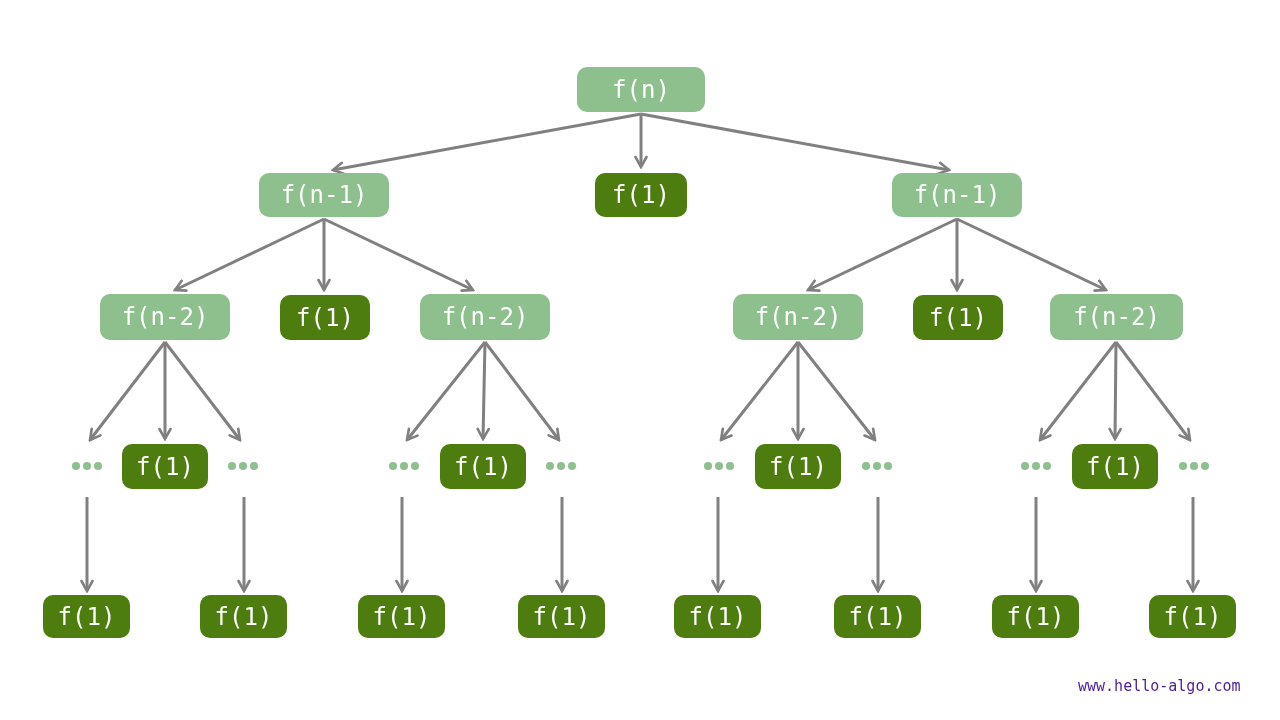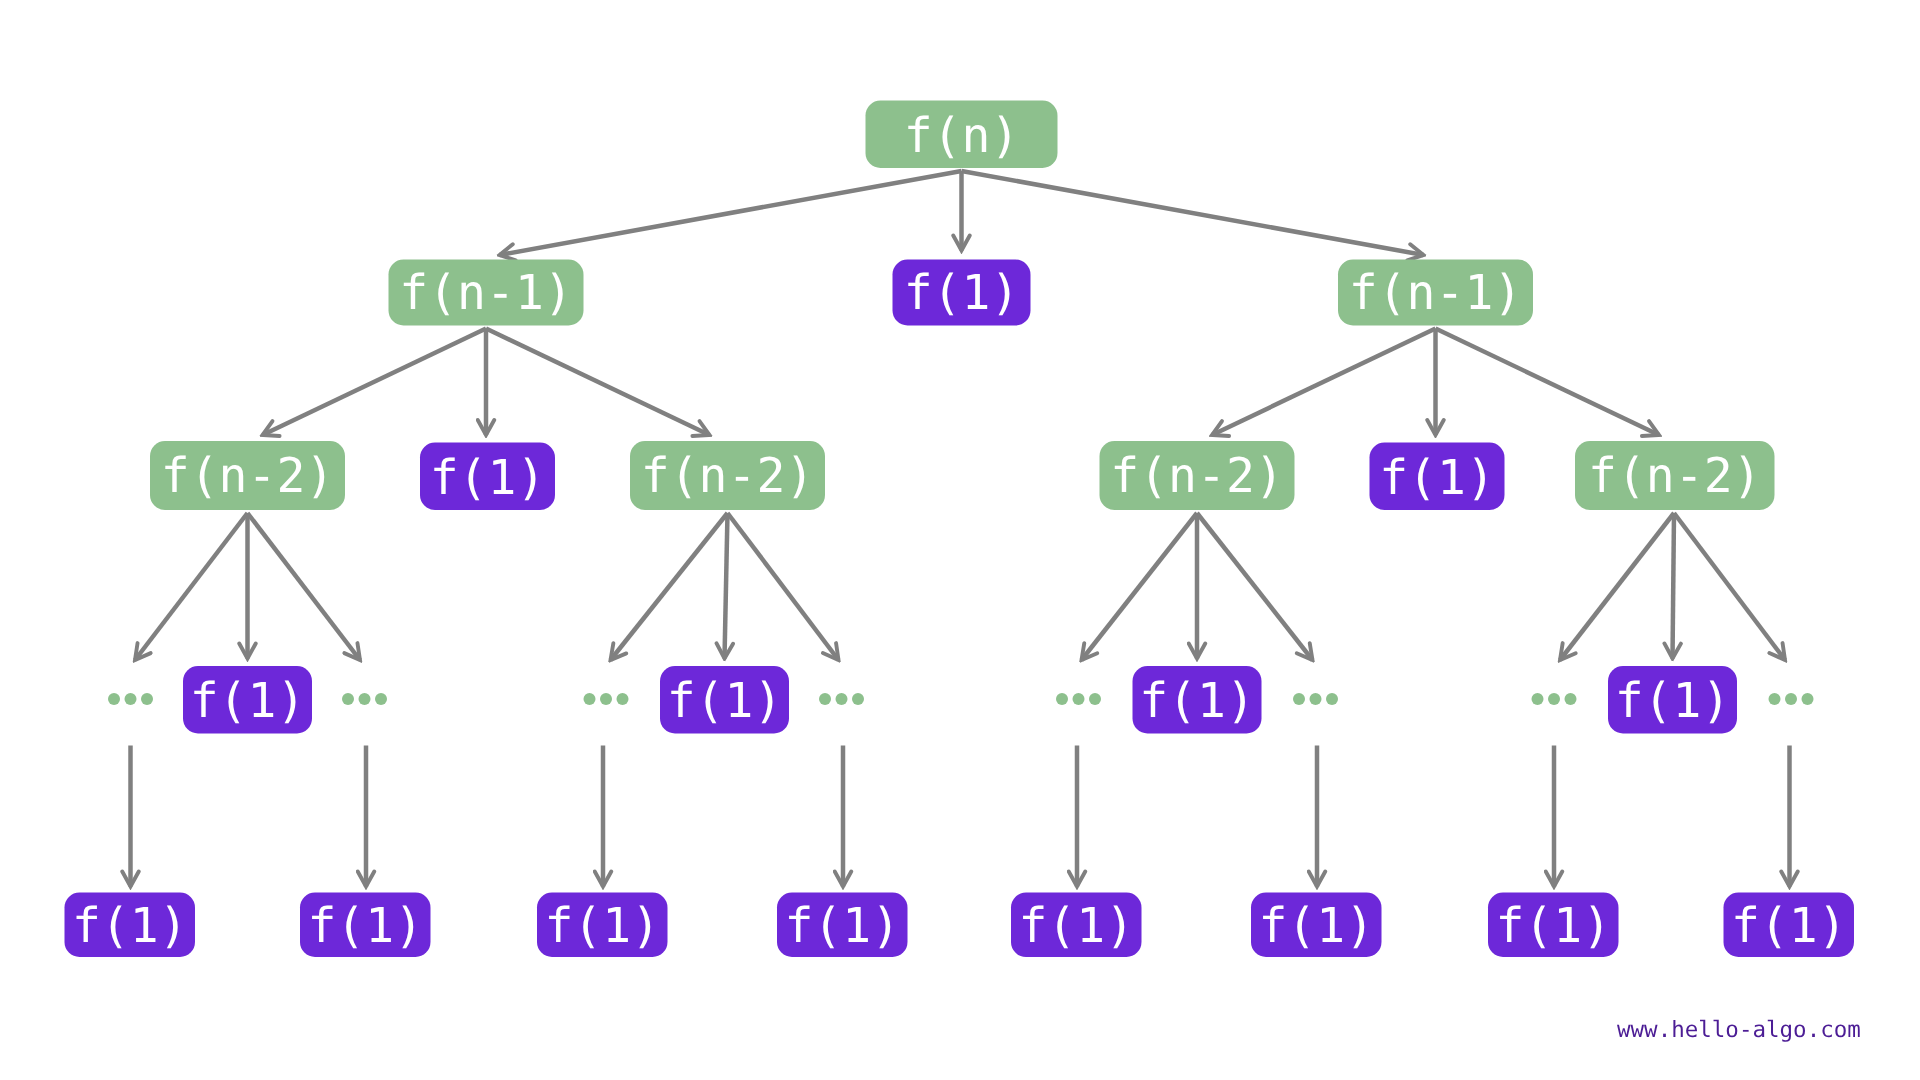--- a/index.html
+++ b/index.html
@@ -9,27 +9,27 @@
     background:#ffffff;
     overflow:hidden;
     font-family:"DejaVu Sans Mono", monospace;
   }
   .edges{position:absolute;left:0;top:0;width:1280px;height:720px;}
   .node{
     position:absolute;
     display:flex;align-items:center;justify-content:center;
     border-radius:10px;
     color:#ffffff;
-    font-size:32px;
+    font-size:24px;
     font-family:"DejaVu Sans Mono", monospace;
     white-space:nowrap;
     z-index:2;
   }
   .green{background:#8DC08D;}
-  .teal{background:#6d28d9;}
+  .teal{background:#4d7c0f;}
   .dots{
     position:absolute;
     display:flex;gap:3px;align-items:center;
     z-index:2;
   }
   .dot{width:8px;height:8px;border-radius:50%;background:#8DC08D;display:block;}
   .watermark{
     position:absolute;
     left:1078px;top:677px;
     font-size:15px;

